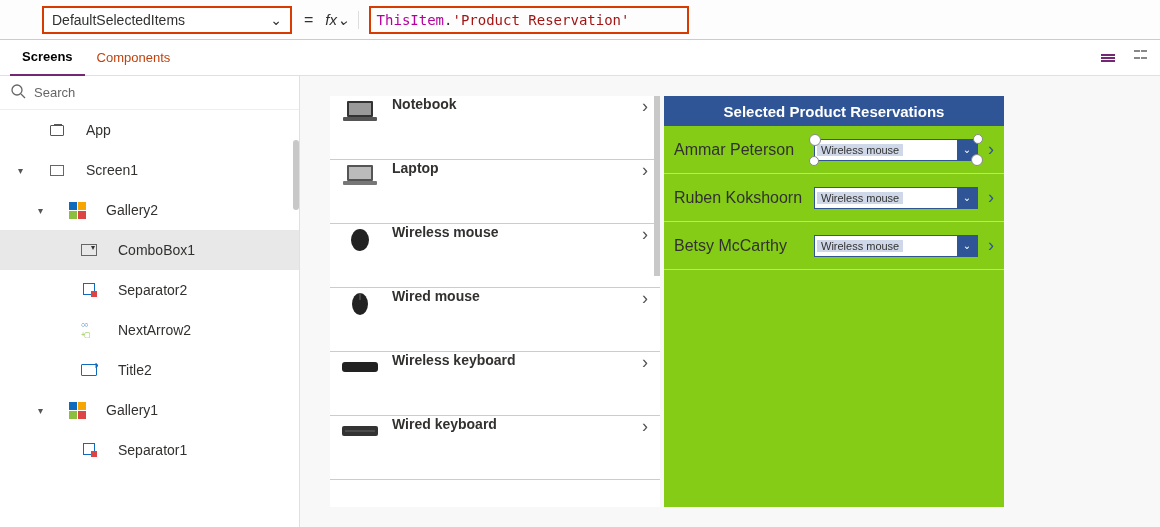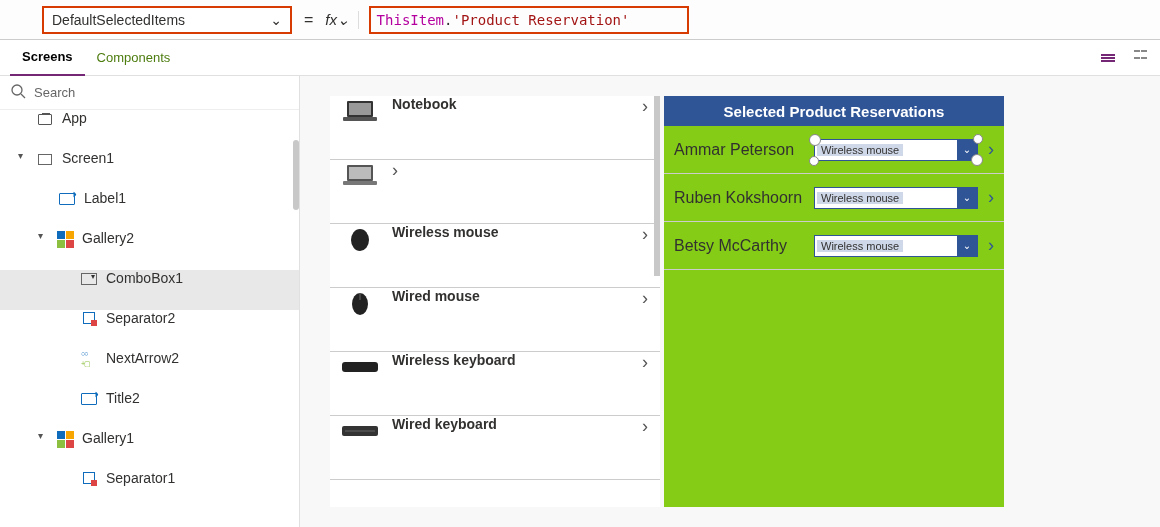--- a/index.html
+++ b/index.html
@@ -9,31 +9,31 @@
 .formula-bar { display: flex; align-items: center; height: 40px; border-bottom: 1px solid #ccc; background: #fdfdfd; padding: 0 0 0 42px; }
 .property-dd { border: 2px solid #d83b01; width: 250px; height: 28px; display: flex; align-items: center; padding: 0 8px; background: #fff; justify-content: space-between; font-size: 14px; gap: 12px; }
 .equals { padding: 0 12px; font-size: 16px; }
 .fx { font-style: italic; font-size: 15px; display: flex; align-items: center; padding-right: 8px; border-right: 1px solid #ddd; margin-right: 10px; }
 .formula-box { border: 2px solid #d83b01; height: 28px; min-width: 320px; display: flex; align-items: center; padding: 0 6px; font-family: Consolas, monospace; font-size: 14px; }
 .formula-box .kw { color: #b4009e; }
 .formula-box .str { color: #a31515; }
 
 
 .tabs-row { display: flex; align-items: center; height: 36px; padding: 0 10px; border-bottom: 1px solid #e0e0e0; }
-.tab { padding: 0 12px; height: 36px; display: flex; align-items: center; cursor: pointer; color: #4d7c0f; }
+.tab { padding: 0 12px; height: 36px; display: flex; align-items: center; cursor: pointer; color: #c2410c; }
 .tab.active { font-weight: 600; color: #000; border-bottom: 2px solid #742774; }
 .tabs-right { margin-left: auto; display: flex; gap: 12px; align-items: center; color: #555; }
 
 
 .main { display: flex; height: calc(527px - 40px - 36px); }
 .sidebar { width: 300px; border-right: 1px solid #e0e0e0; display: flex; flex-direction: column; }
 .search { display: flex; align-items: center; height: 34px; border-bottom: 1px solid #eee; padding: 0 10px; gap: 8px; color: #666; }
 .tree { flex: 1; overflow: auto; position: relative; }
 .tree-scroll-indicator { position: absolute; right: 0; top: 30px; width: 6px; height: 70px; background: #c8c8c8; border-radius: 3px; }
-.tree-item { display: flex; align-items: flex-start; height: 40px; padding-left: 20px; gap: 8px; cursor: pointer; }
+.tree-item { display: flex; align-items: center; height: 40px; padding-left: 20px; gap: 20px; cursor: pointer; }
 .tree-item.lvl1 { padding-left: 18px; }
 .tree-item.lvl2 { padding-left: 38px; }
 .tree-item.lvl3 { padding-left: 58px; }
 .tree-item.lvl4 { padding-left: 80px; }
 .tree-item.selected { background: #e8e8e8; }
 .tree-item .chev { color: #555; font-size: 10px; width: 10px; }
 .tree-item .label { font-size: 14px; }
 
 
 .ico { width: 18px; height: 18px; display: inline-flex; align-items: center; justify-content: center; }
@@ -153,26 +153,20 @@
       </div>
 
       <div class="tree-item lvl1">
         <span class="chev">▾</span>
         <span class="ico">
             <span class="ico-screen"></span>
           </span>
         <span class="label">Screen1</span>
       </div>
 
-      <div class="tree-item lvl3">
-        <span class="ico">
-            <span class="ico-label"></span>
-          </span>
-        <span class="label">Label1</span>
-      </div>
 
       <div class="tree-item lvl2">
         <span class="chev">▾</span>
         <span class="ico">
             <span class="ico-gallery">
               <span></span>
               <span></span>
               <span></span>
               <span></span>
             </span>
@@ -247,20 +241,21 @@
           <span class="chevron-r">›</span>
         </div>
         <div class="product-item">
           <span class="product-img">
               <svg width="34" height="22" viewBox="0 0 34 22">
                 <rect x="4" y="1" width="26" height="16" rx="1" fill="#555"></rect>
                 <rect x="6" y="3" width="22" height="12" fill="#bbb"></rect>
                 <rect x="0" y="17" width="34" height="4" rx="1" fill="#777"></rect>
               </svg>
             </span>
+          <span class="product-name">Laptop</span>
           <span class="chevron-r">›</span>
         </div>
         <div class="product-item">
           <span class="product-img">
               <svg width="26" height="26" viewBox="0 0 26 26">
                 <ellipse cx="13" cy="14" rx="9" ry="11" fill="#222"></ellipse>
               </svg>
             </span>
           <span class="product-name">Wireless mouse</span>
           <span class="chevron-r">›</span>

